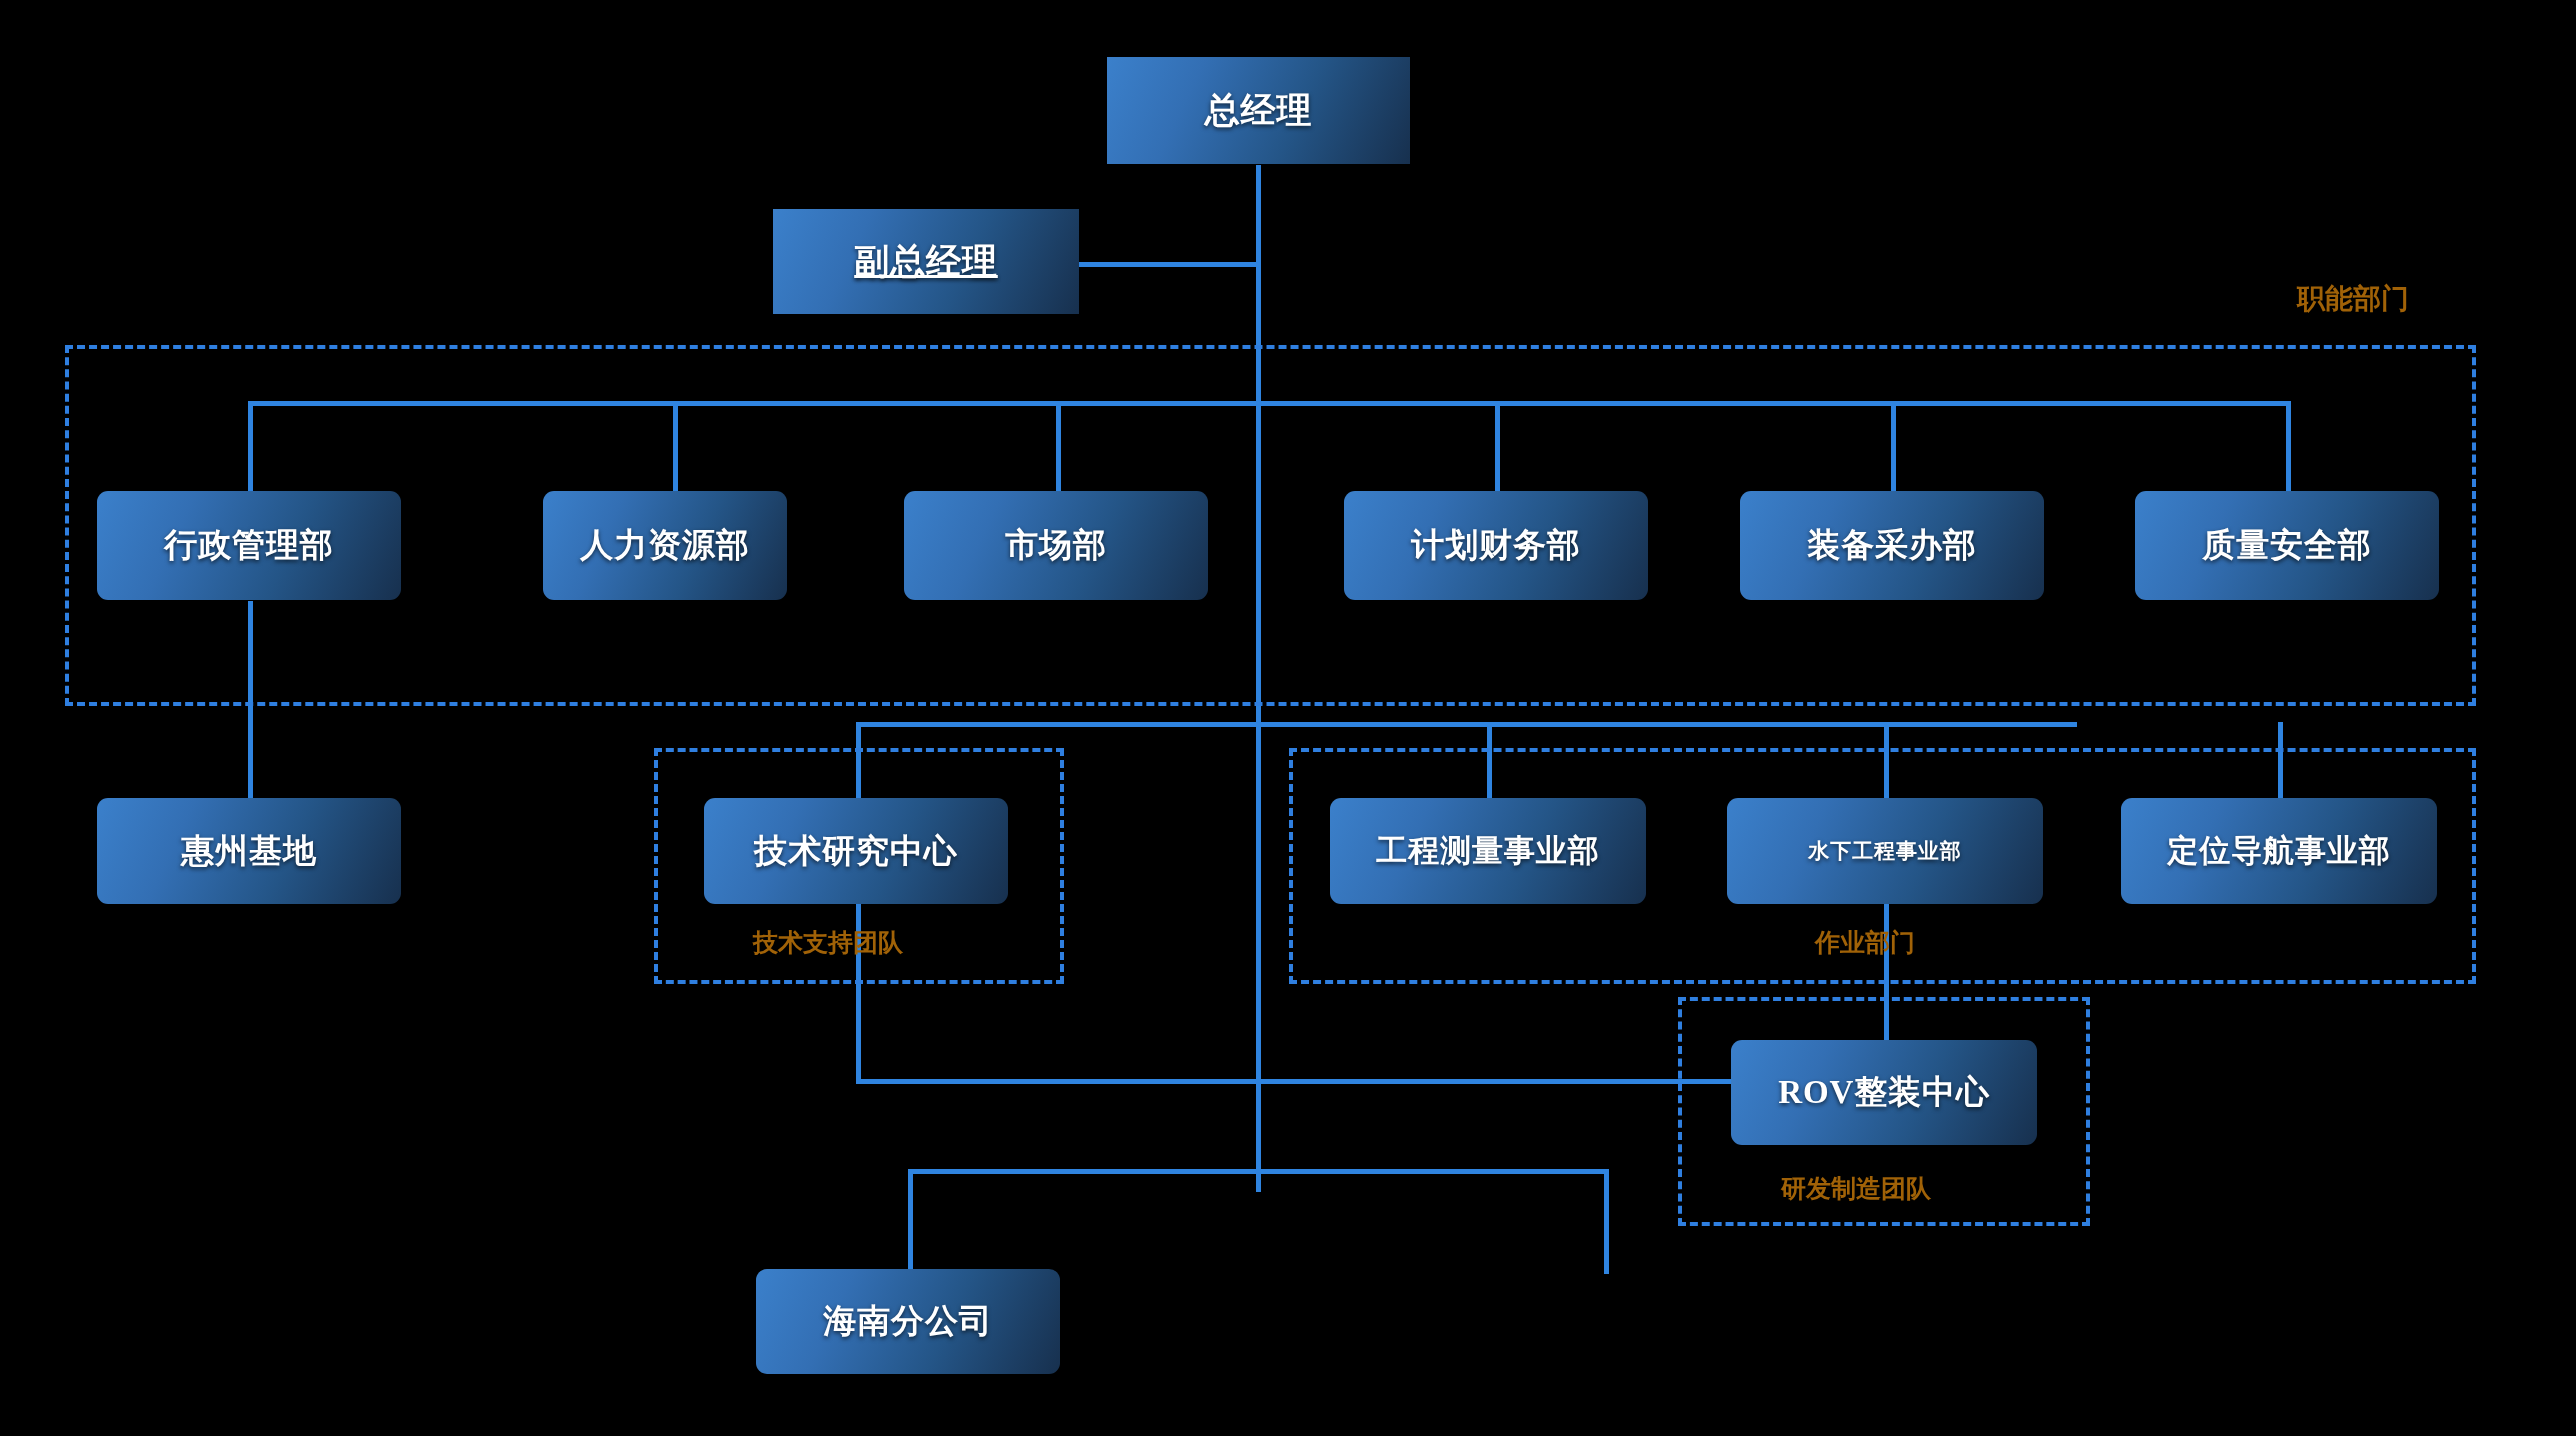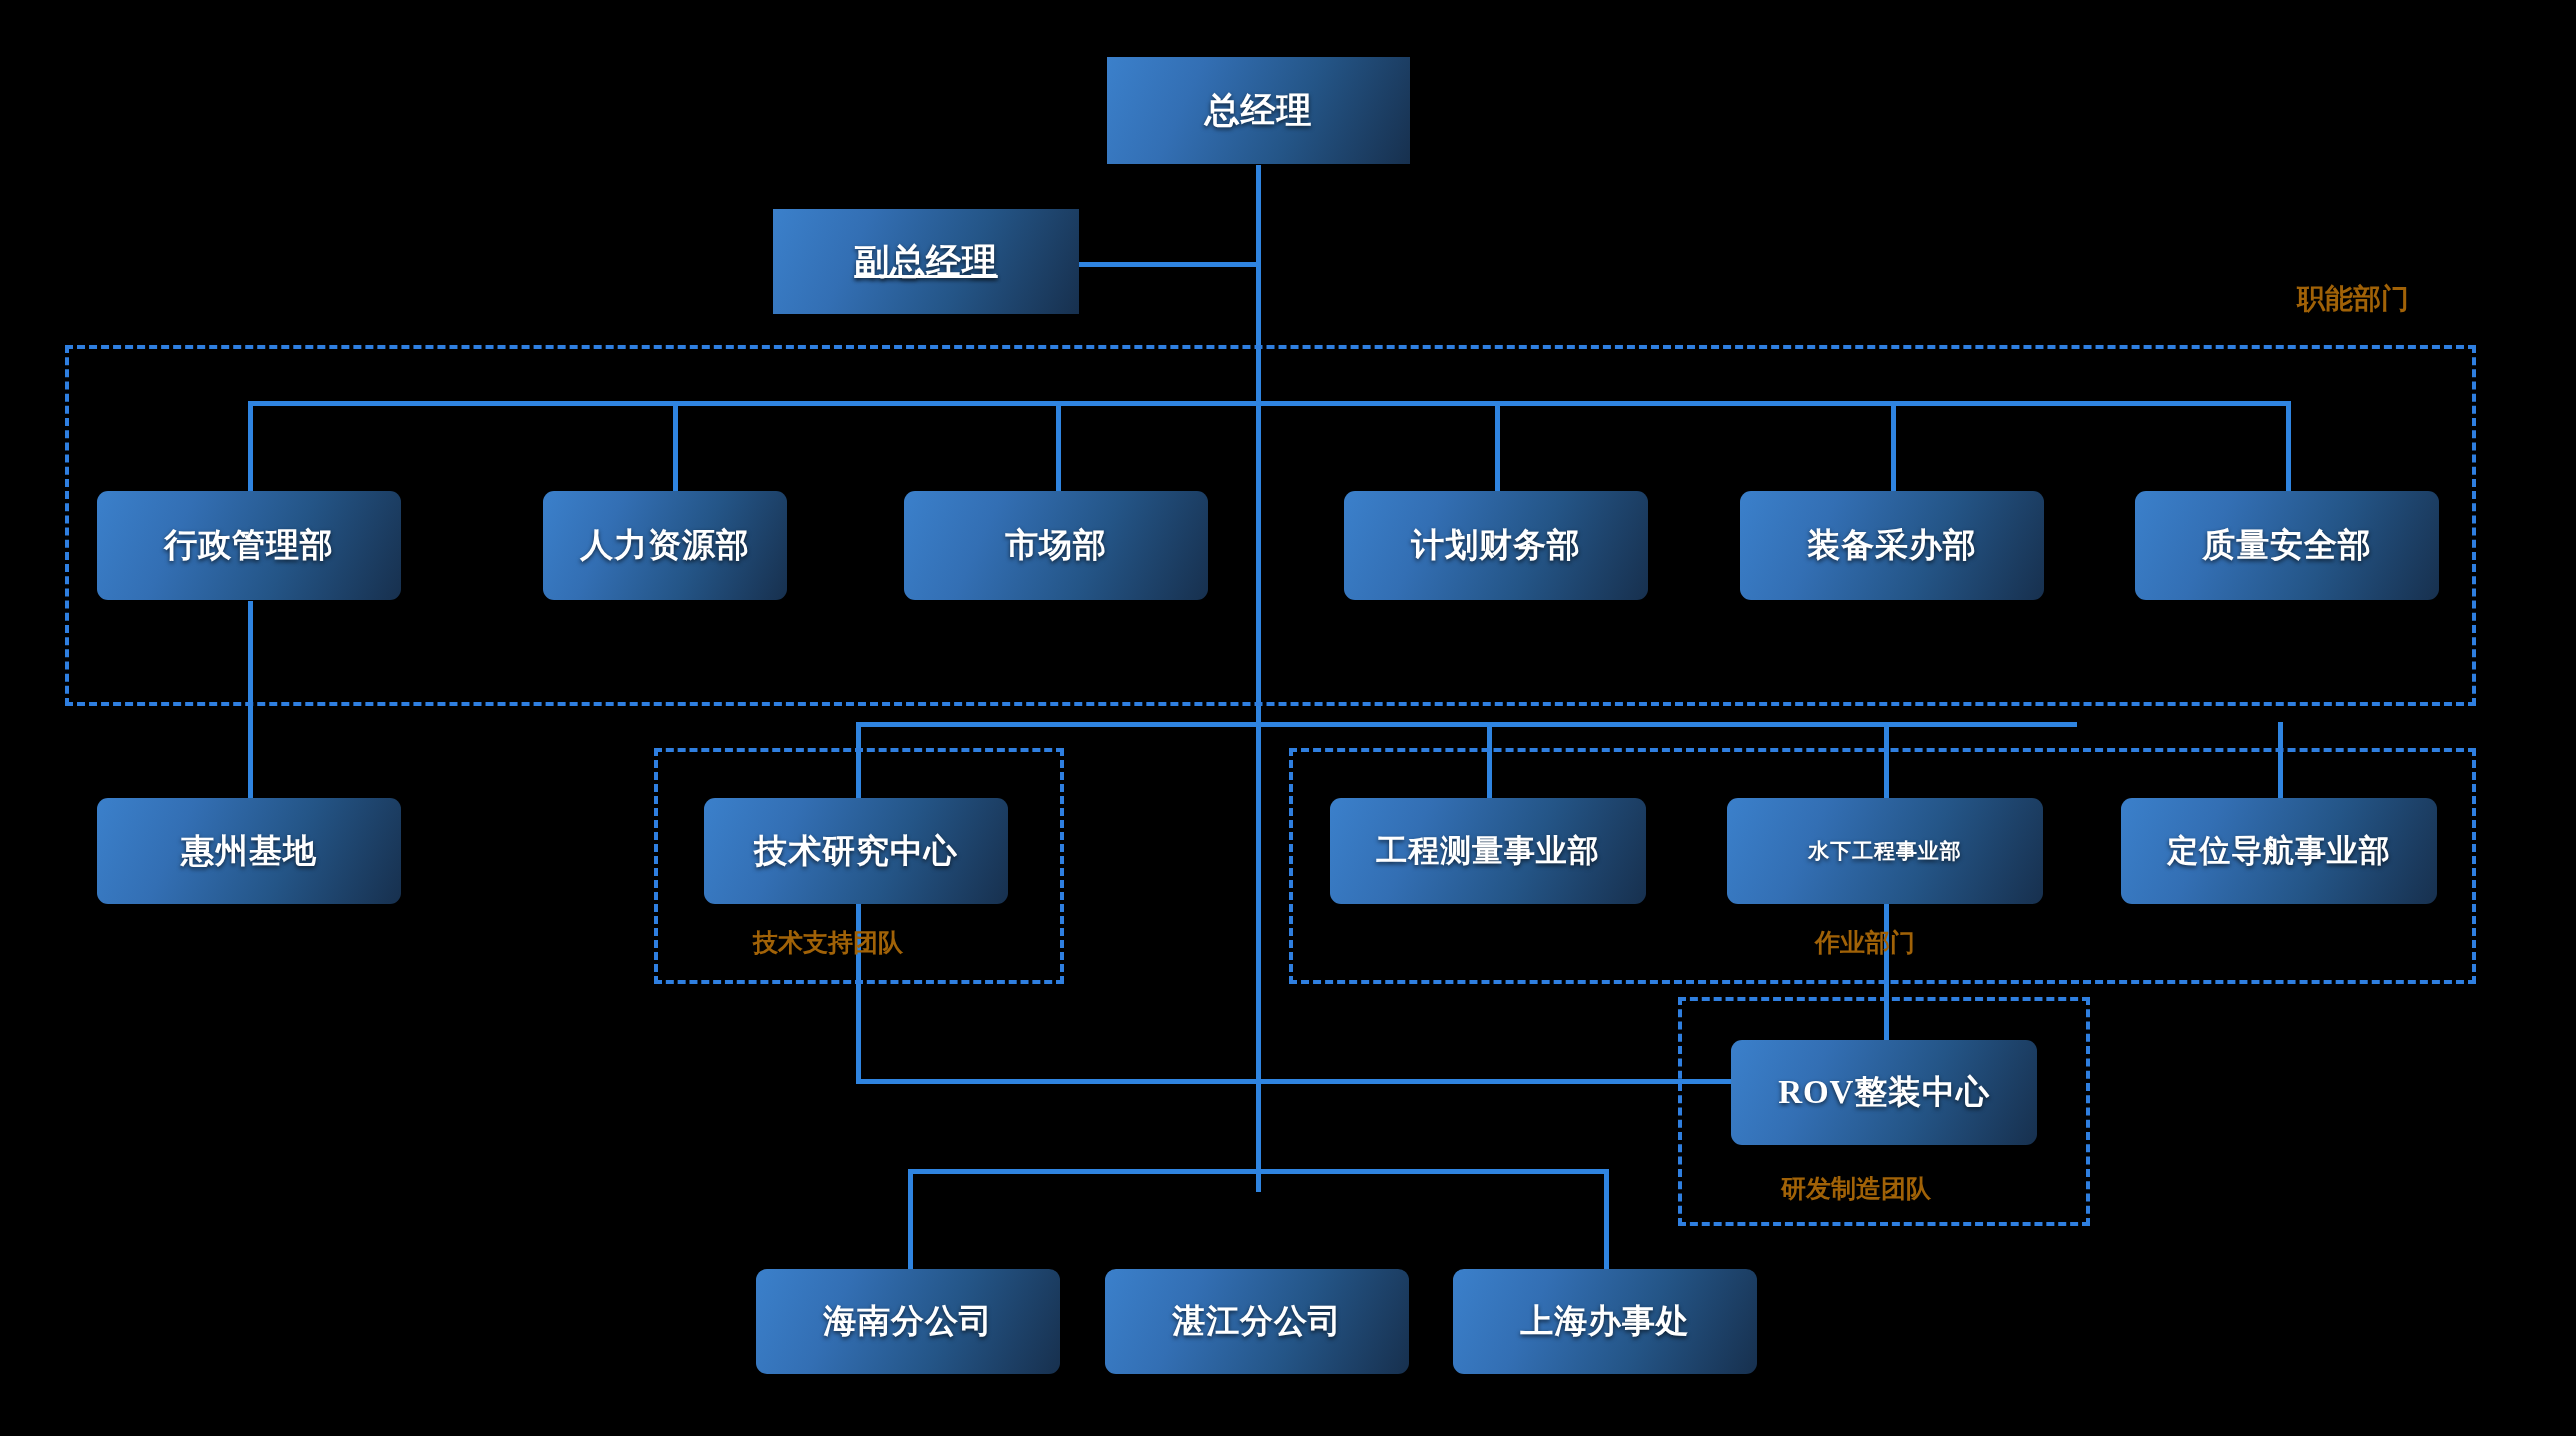--- a/index.html
+++ b/index.html
@@ -134,22 +134,16 @@
   </div>
 
   <div class="node rd" style="left:1731px;top:1040px;width:306px;height:105px;font-size:33px;">
     <span>ROV整装中心</span>
   </div>
 
   <div class="node rd" style="left:756px;top:1269px;width:304px;height:105px;font-size:33px;">
     <span>海南分公司</span>
   </div>
 
-  <div class="node rd" style="left:1105px;top:1269px;width:304px;height:105px;font-size:33px;">
-    <span>湛江分公司</span>
-  </div>
 
-  <div class="node rd" style="left:1453px;top:1269px;width:304px;height:105px;font-size:33px;">
-    <span>上海办事处</span>
-  </div>
 
 </div>
 
 
 </body></html>

